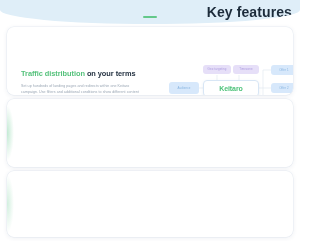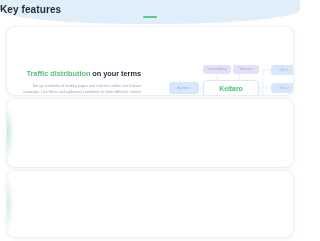--- a/index.html
+++ b/index.html
@@ -17,22 +17,22 @@
     width: 300px; height: 24px;
     background: #dfeef8;
     border-bottom-left-radius: 50% 14px;
     border-bottom-right-radius: 50% 14px;
     overflow: hidden;
   }
   .hero-title {
     position: absolute;
     left: 0; top: 4px;
     width: 292px;
-    text-align: left;
-    font-size: 10px;
+    text-align: right;
+    font-size: 14px;
     font-weight: bold;
     color: #1c2b3a;
     letter-spacing: .1px;
   }
   .hero-underline {
     position: absolute;
     left: 50%; top: 16px;
     transform: translateX(-50%);
     width: 14px; height: 1.5px;
     background: #63c88a;
@@ -41,21 +41,20 @@
 
   
   .card {
     position: absolute;
     left: 7px;
     width: 286px;
     background: #ffffff;
     border-radius: 7px;
     box-shadow: 0 1px 5px rgba(40,70,110,.09), 0 0 0 .5px rgba(200,215,230,.35);
     overflow: hidden;
-    text-align: right;
   }
   #card-1 { top: 27px;  height: 68px; }
   #card-2 { top: 99px;  height: 68px; }
   #card-3 { top: 171px; height: 66px; }
 
   #card-2::before {
     content: "";
     position: absolute;
     left: -7px; top: 6px;
     width: 14px; height: 56px;

